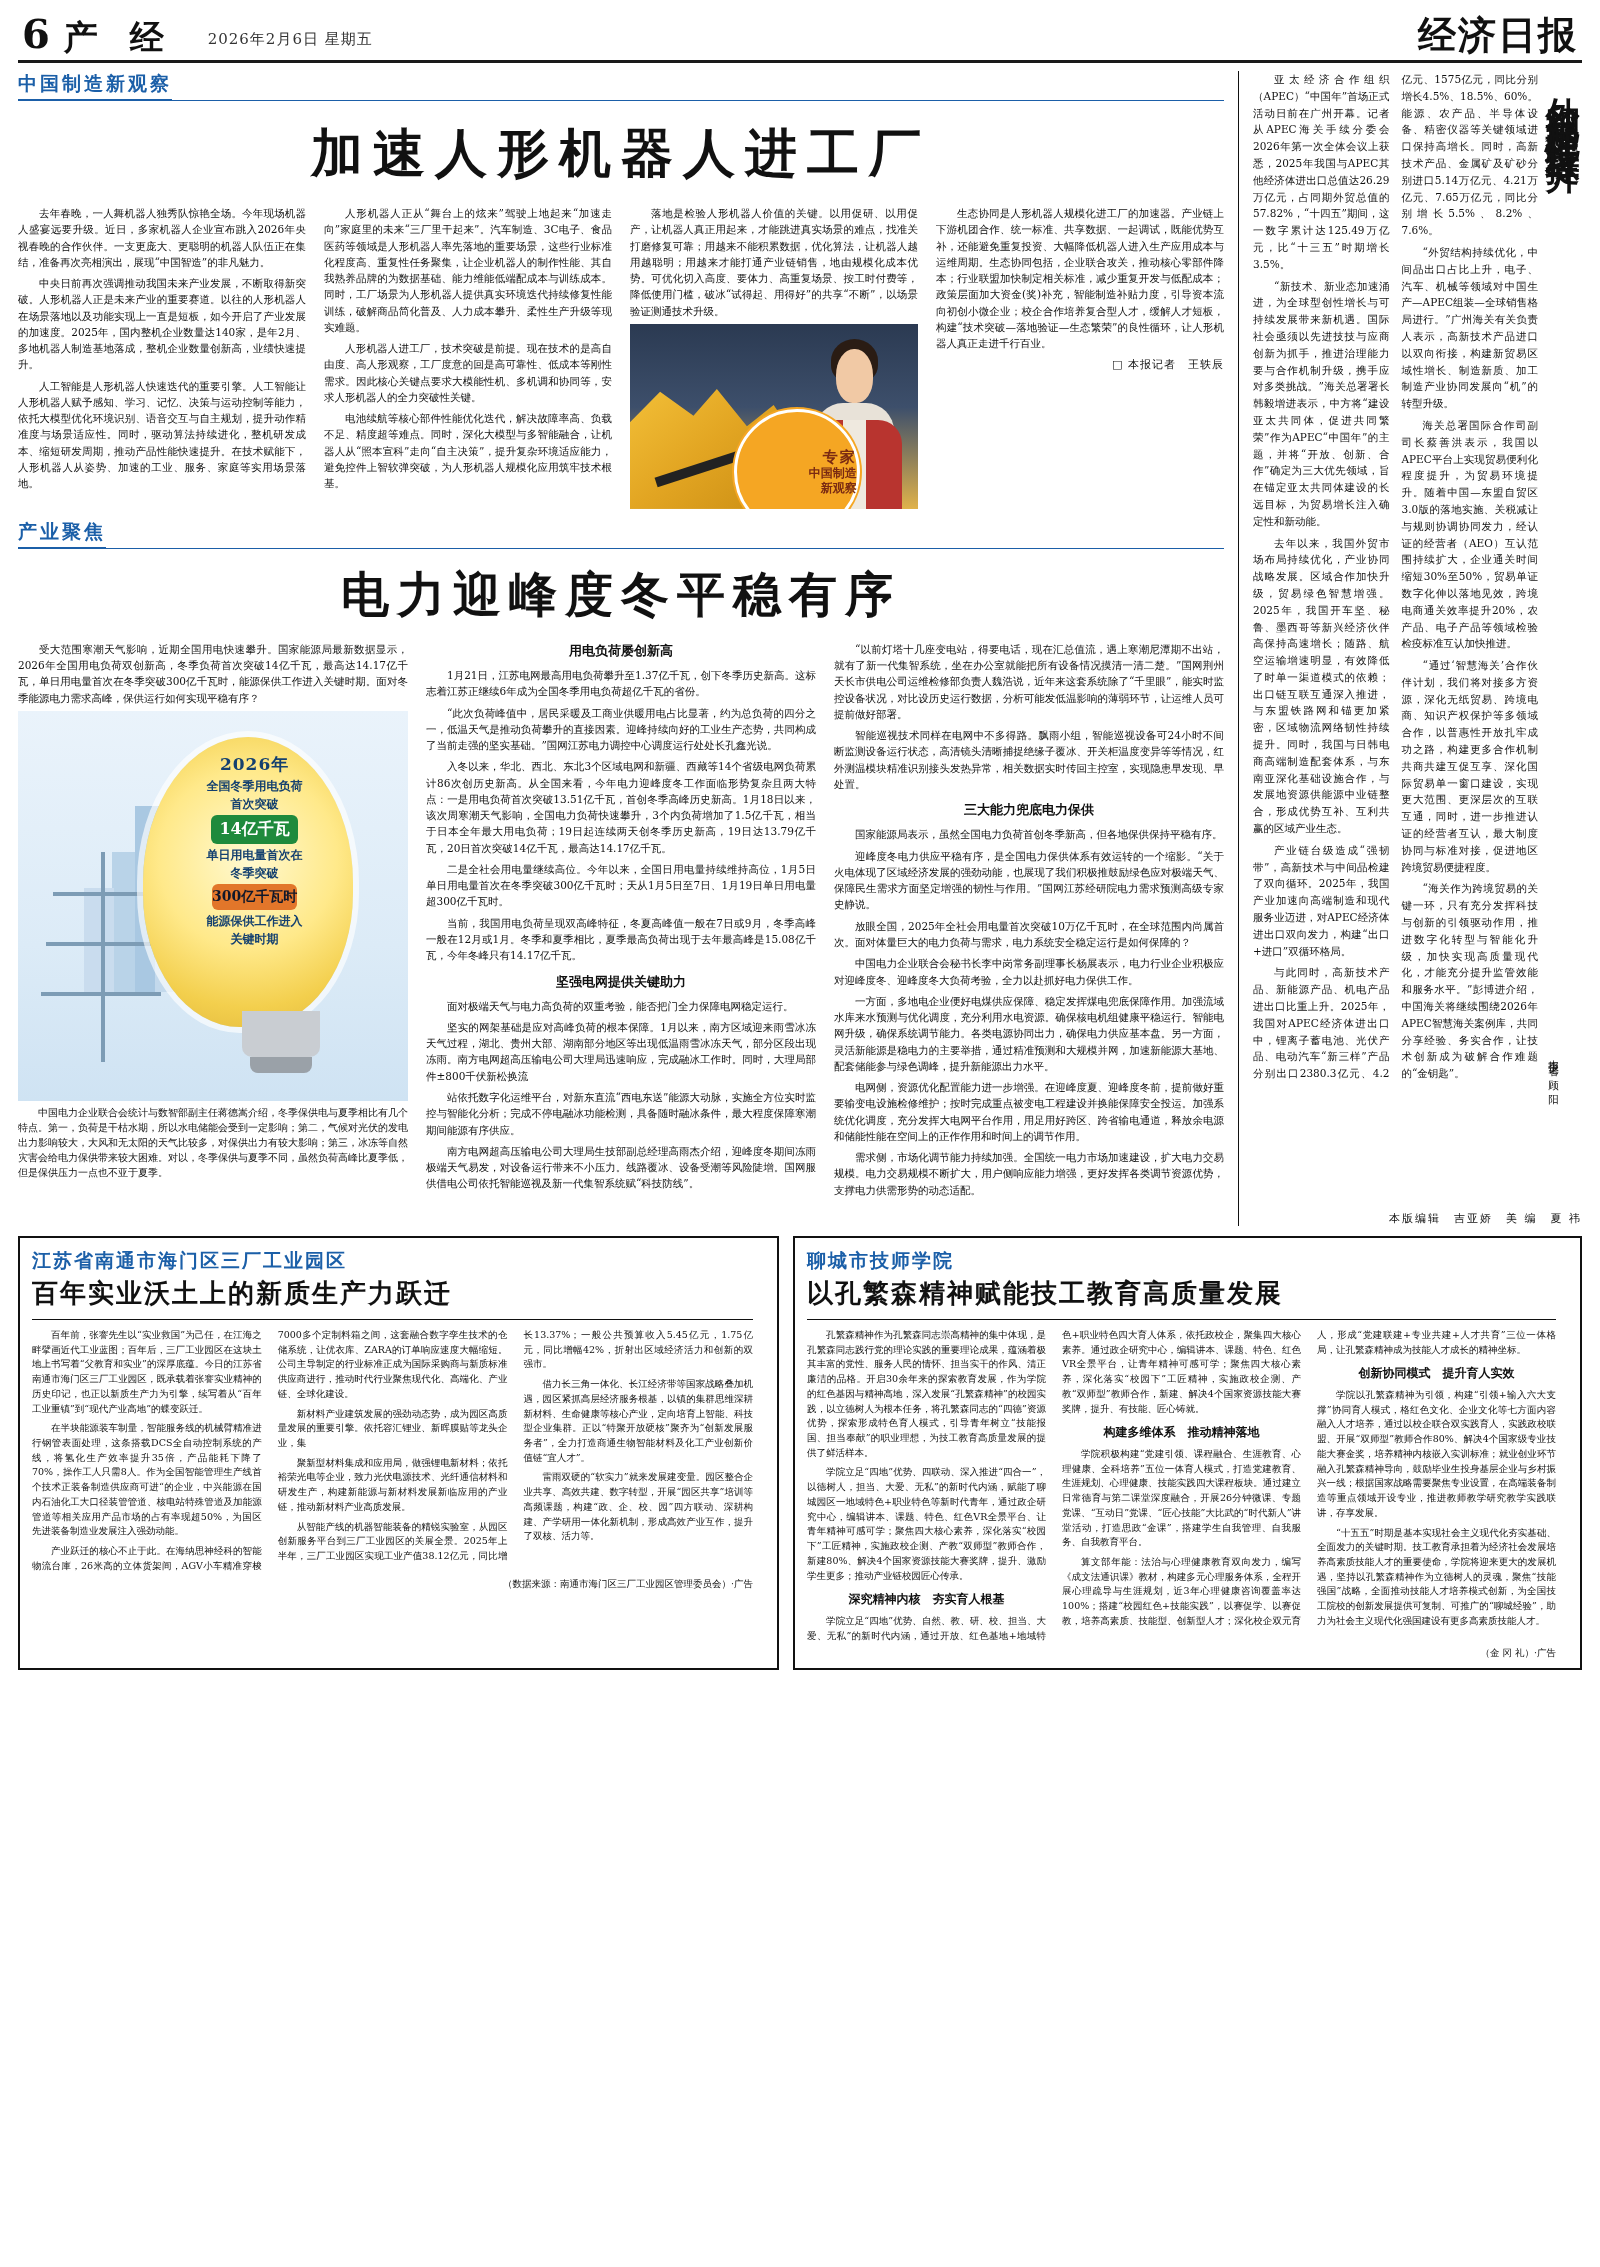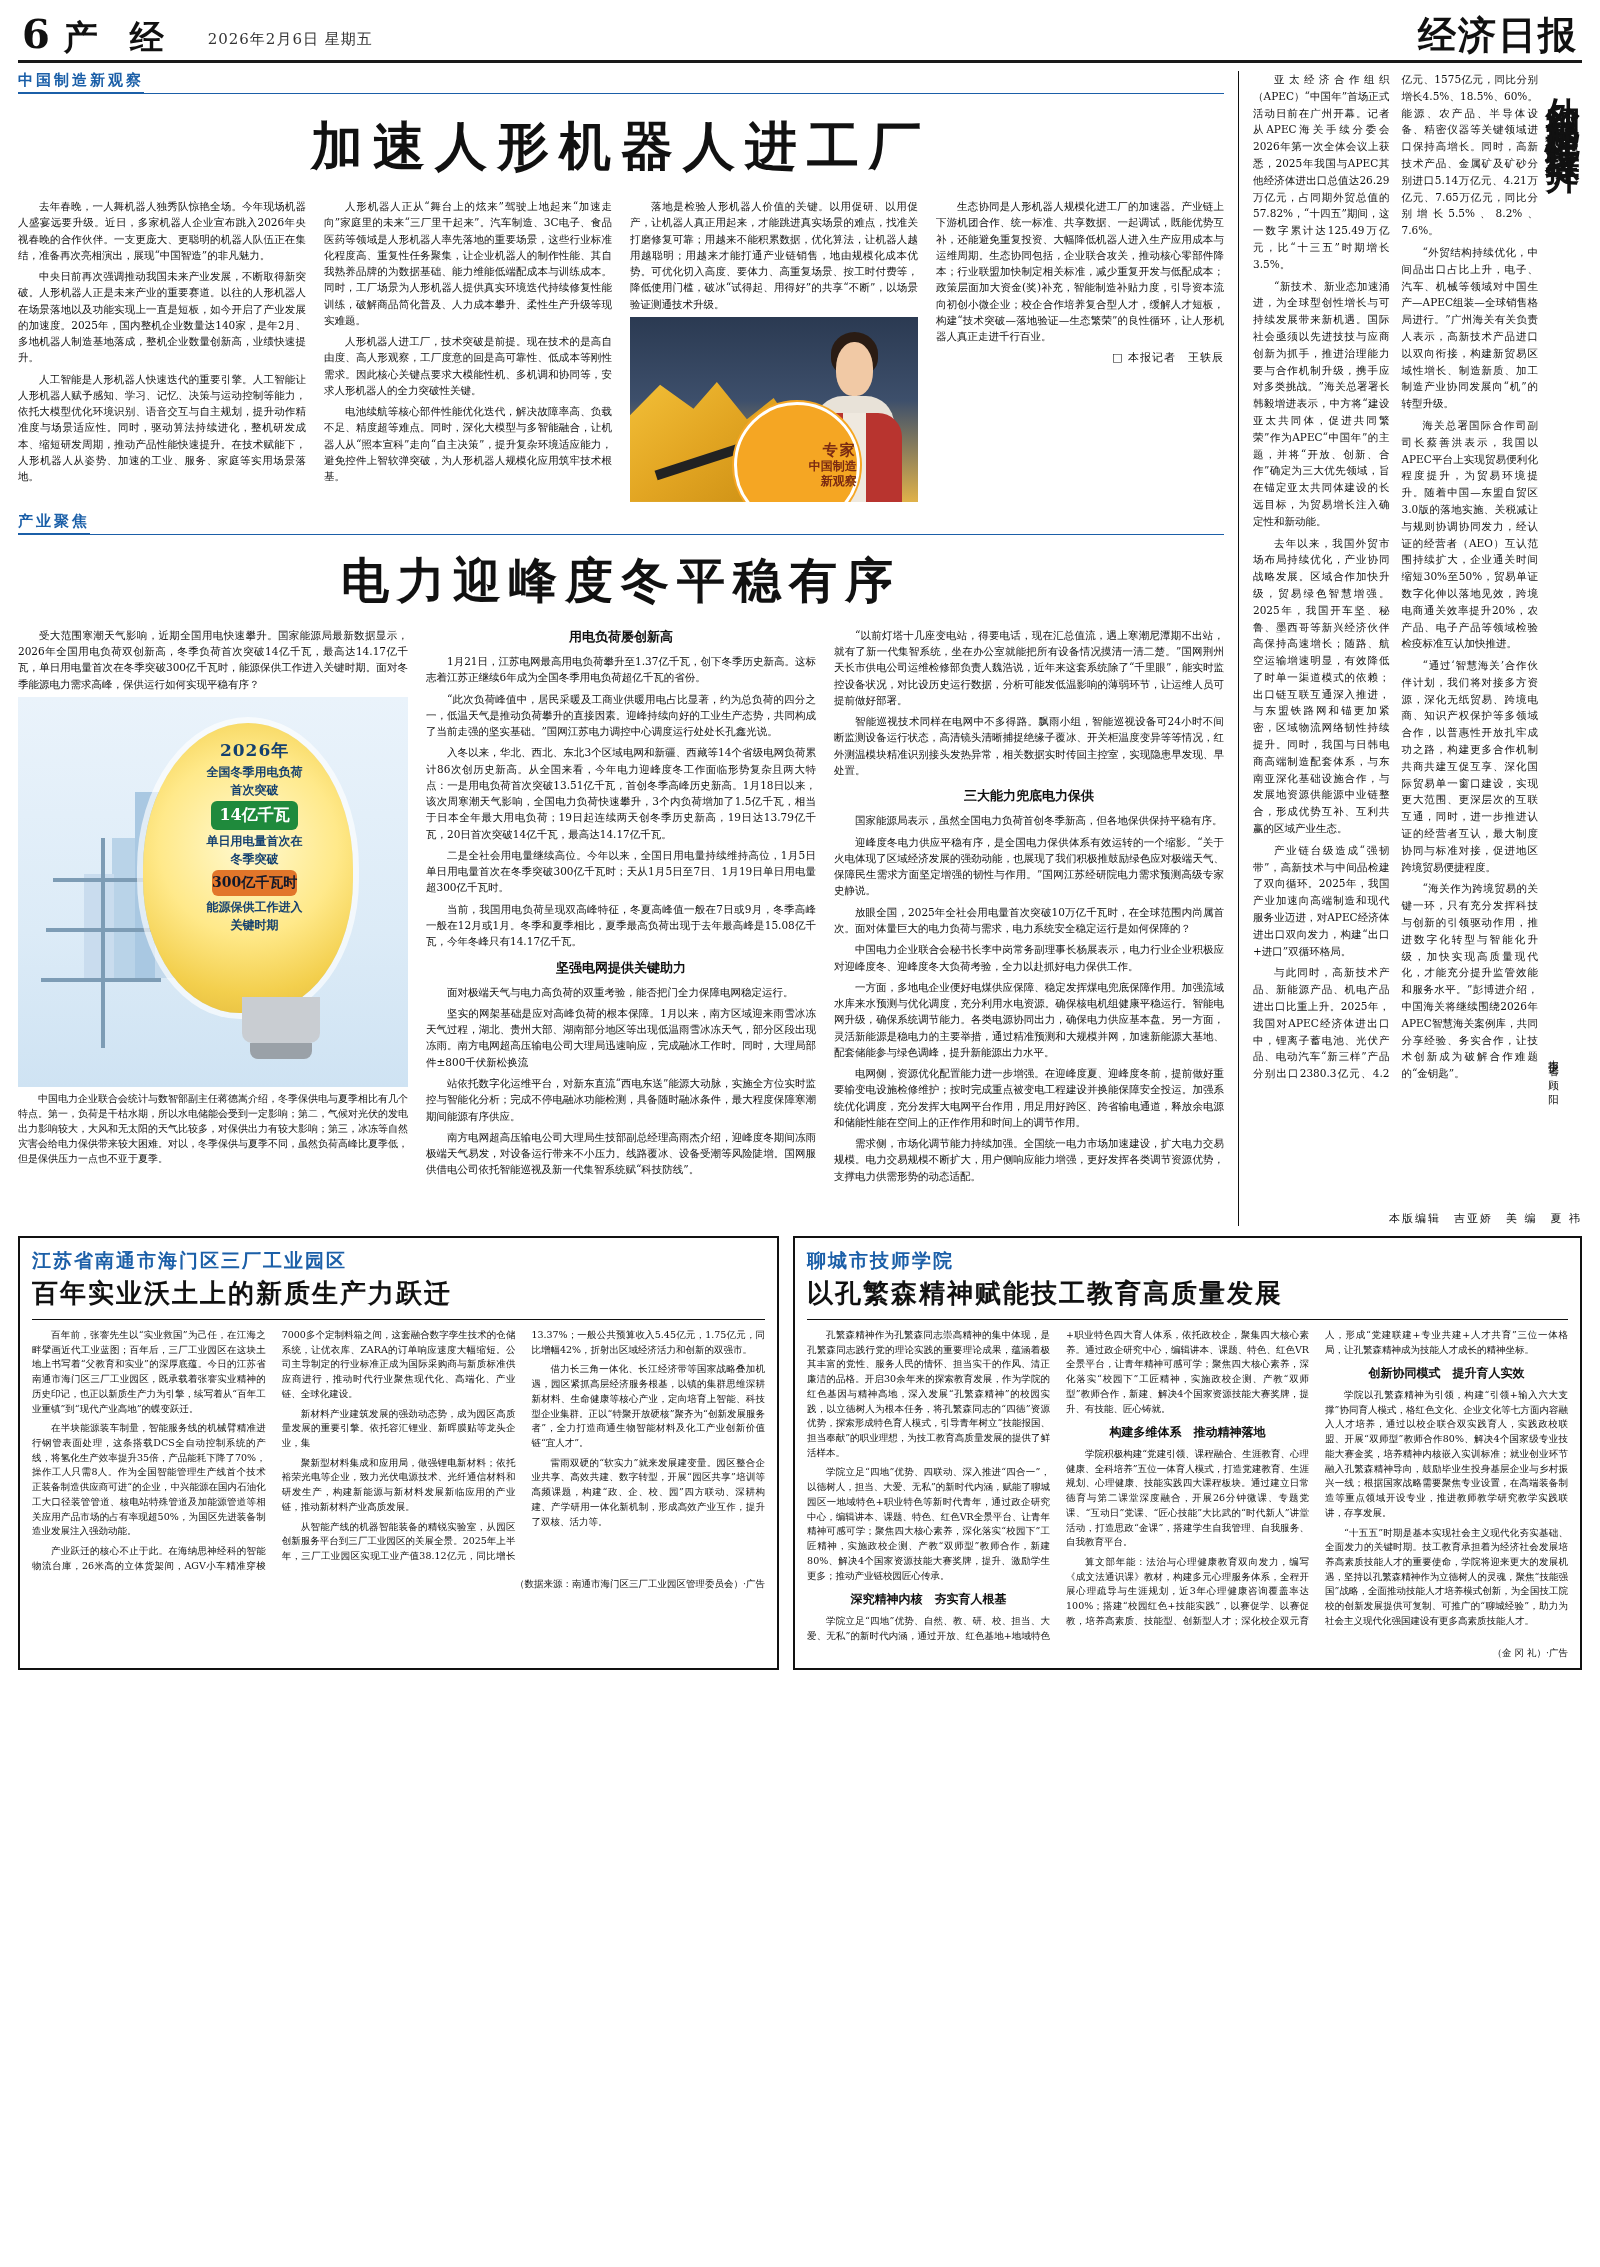--- a/index.html
+++ b/index.html
@@ -12,21 +12,21 @@
   .mh-section{font-size:34px;font-weight:bold;letter-spacing:10px;line-height:1;margin-right:34px;font-family:"DejaVu Serif",serif;}
   .mh-date{font-size:15px;color:#333;margin-bottom:5px;letter-spacing:1px;}
   .mh-spacer{flex:1;}
   .mh-title{font-size:38px;font-weight:bold;letter-spacing:2px;line-height:1;font-family:"DejaVu Serif",serif;}
 
   
   .body-grid{display:flex;gap:0;margin-top:8px;}
   .left-zone{width:1220px;box-sizing:border-box;padding-right:14px;}
   .right-zone{width:344px;box-sizing:border-box;border-left:1px solid #111;padding-left:14px;}
   .sec-label-wrap{display:flex;}
-  .sec-label-inner{border-bottom:2px solid #1b5fa8;color:#1b5fa8;font-size:15px;font-weight:bold;letter-spacing:3px;padding-bottom:2px;}
+  .sec-label-inner{border-bottom:2px solid #1b5fa8;color:#1b5fa8;font-size:19px;font-weight:bold;letter-spacing:3px;padding-bottom:2px;}
   .sec-rule{flex:1;border-bottom:1px solid #1b5fa8;margin-bottom:0;}
 
   .headline{text-align:center;font-size:52px;font-weight:bold;letter-spacing:10px;margin:18px 0 16px 0;font-family:"DejaVu Serif",serif;}
   .headline2{text-align:center;font-size:48px;font-weight:bold;letter-spacing:8px;margin:14px 0 14px 0;font-family:"DejaVu Serif",serif;}
 
   .cols4{column-count:4;column-gap:18px;column-rule:none;font-size:10.5px;line-height:1.55;text-align:justify;}
   .cols4 p{margin:0 0 5px 0;text-indent:2em;}
   .cols3{column-count:3;column-gap:18px;font-size:10.5px;line-height:1.55;text-align:justify;}
   .cols3 p{margin:0 0 5px 0;text-indent:2em;}
   .sub-h{font-weight:bold;font-size:13px;text-indent:0;text-align:center;margin:8px 0 6px 0;}
@@ -65,21 +65,21 @@
   .bulb-neck:after{content:"";position:absolute;left:8px;top:46px;width:62px;height:16px;background:#9aa1a8;border-radius:0 0 8px 8px;}
   .callout{position:absolute;right:6%;top:40px;width:260px;color:#1b3a63;text-align:center;}
   .co-line{font-size:12px;line-height:1.5;font-weight:bold;color:#14406f;}
   .co-big{display:inline-block;background:#1f8a3c;color:#fff;border-radius:6px;padding:2px 8px;font-size:16px;font-weight:bold;margin:2px 0;}
   .co-orange{display:inline-block;background:#e2762a;color:#0f172a;border-radius:6px;padding:2px 0;font-size:14px;font-weight:bold;margin:2px 0;}
   .co-year{font-size:17px;font-weight:bold;color:#14406f;letter-spacing:1px;}
   .info-caption{font-size:10px;line-height:1.5;text-align:justify;margin-top:4px;text-indent:2em;}
 
   
   .bottom{display:flex;gap:14px;margin-top:10px;}
-  .adbox{border:2px solid #111;padding:10px 12px 8px 12px;box-sizing:border-box;position:relative;}
+  .adbox{border:2px solid #111;padding:10px 24px 8px 12px;box-sizing:border-box;position:relative;}
   .adbox.left{width:793px;}
   .adbox.right{width:822px;}
   .ad-org{font-size:19px;font-weight:bold;color:#1b5fa8;letter-spacing:2px;margin-bottom:2px;}
   .ad-title{font-size:26px;font-weight:bold;letter-spacing:2px;margin:2px 0 8px 0;font-family:"DejaVu Serif",serif;}
   .ad-cols{column-count:3;column-gap:16px;font-size:9.5px;line-height:1.55;text-align:justify;}
   .ad-cols p{margin:0 0 5px 0;text-indent:2em;}
   .ad-cols2{column-count:3;column-gap:16px;font-size:9.5px;line-height:1.55;text-align:justify;}
   .ad-cols2 p{margin:0 0 5px 0;text-indent:2em;}
   .ad-sub{font-weight:bold;font-size:12px;text-indent:0;text-align:center;margin:7px 0 5px 0;}
   .ad-foot{text-align:right;font-size:9.5px;margin-top:4px;}

